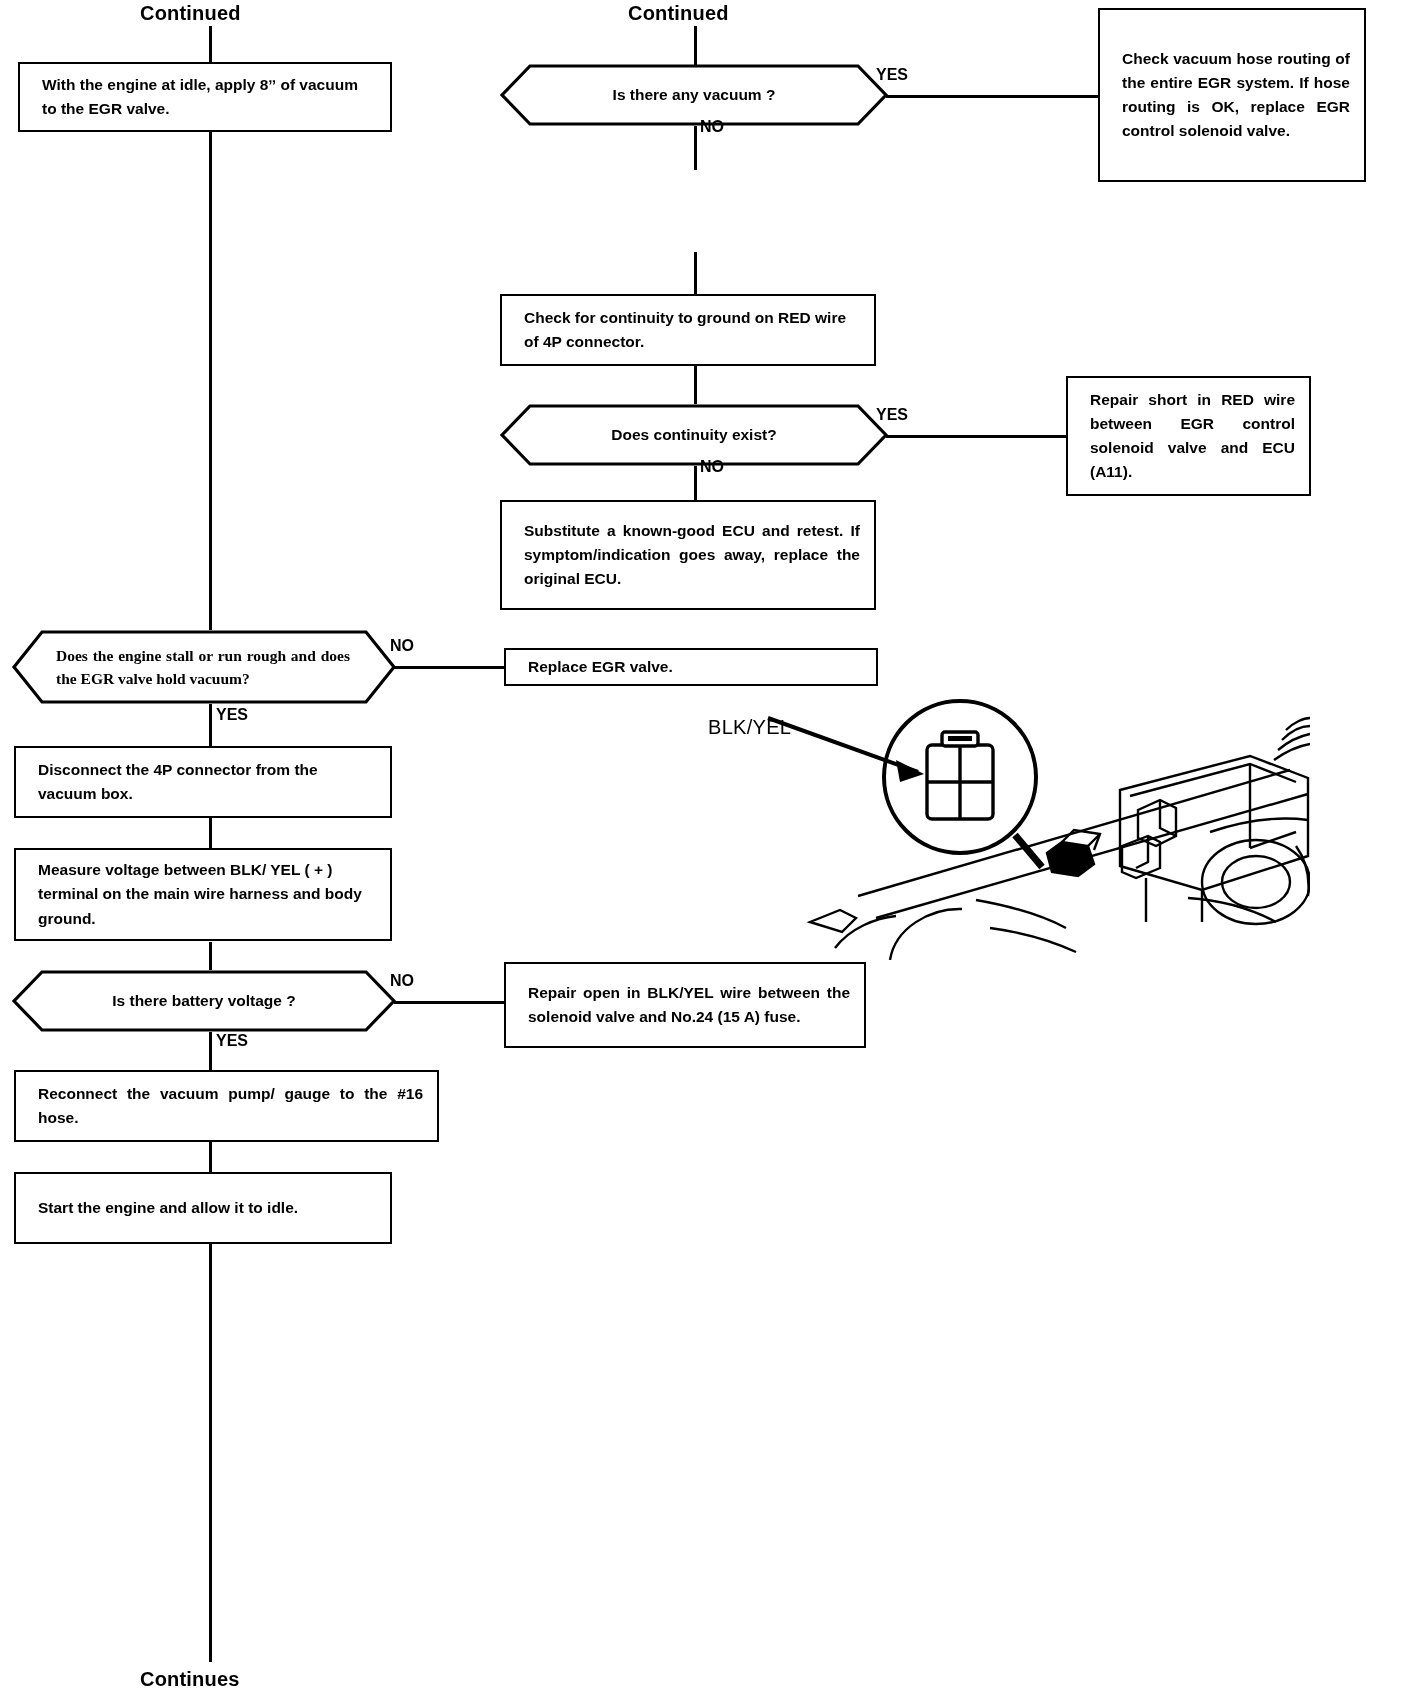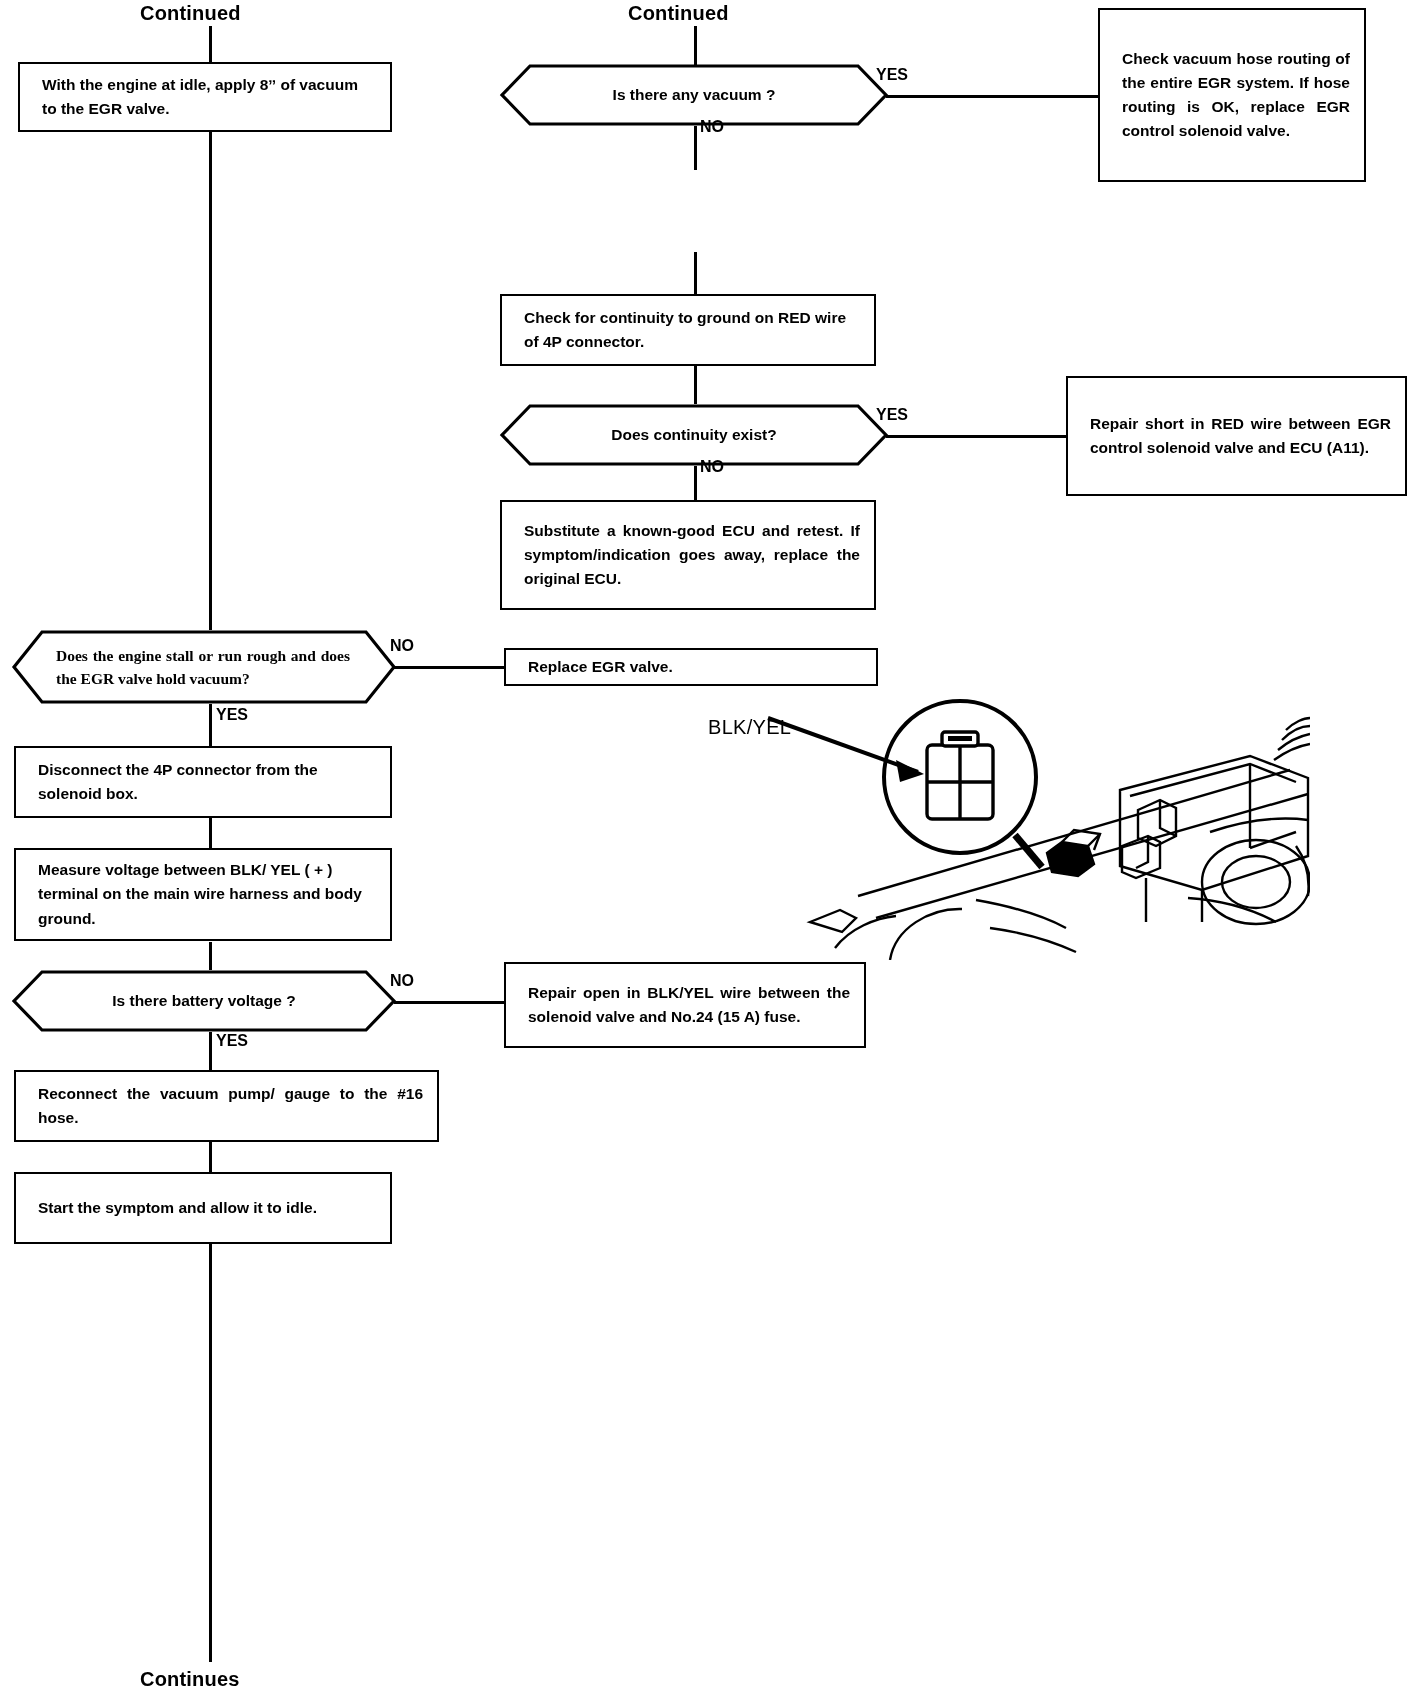--- a/index.html
+++ b/index.html
@@ -124,21 +124,21 @@
     <div class="hextxt just">Does the engine stall or run rough and does the EGR valve hold vacuum?</div>
   </div>
 
   <div class="abs blabel" style="left:390px; top:637px;">NO</div>
   <div class="abs hline" style="left:394px; top:666px; width:112px;"></div>
 
   <div class="abs vline" style="left:209px; top:704px; height:42px;"></div>
   <div class="abs blabel" style="left:216px; top:706px;">YES</div>
 
   <div class="abs pbox" style="left:14px; top:746px; width:378px; height:72px;">
-    <div class="txt">Disconnect the 4P connector from the solenoid box.</div>
+    <div class="txt">Disconnect the 4P connector from the vacuum box.</div>
   </div>
 
   <div class="abs vline" style="left:209px; top:818px; height:30px;"></div>
 
   <div class="abs pbox" style="left:14px; top:848px; width:378px; height:93px;">
     <div class="txt">Measure voltage between BLK/ YEL ( + ) terminal on the main wire harness and body ground.</div>
   </div>
 
   <div class="abs vline" style="left:209px; top:942px; height:28px;"></div>
 
@@ -155,21 +155,21 @@
   <div class="abs vline" style="left:209px; top:1032px; height:38px;"></div>
   <div class="abs blabel" style="left:216px; top:1032px;">YES</div>
 
   <div class="abs pbox just" style="left:14px; top:1070px; width:425px; height:72px;">
     <div class="txt">Reconnect the vacuum pump/ gauge to the #16 hose.</div>
   </div>
 
   <div class="abs vline" style="left:209px; top:1142px; height:30px;"></div>
 
   <div class="abs pbox" style="left:14px; top:1172px; width:378px; height:72px;">
-    <div class="txt">Start the symptom and allow it to idle.</div>
+    <div class="txt">Start the engine and allow it to idle.</div>
   </div>
 
   <div class="abs vline" style="left:209px; top:1244px; height:418px;"></div>
 
   <div class="abs vline" style="left:694px; top:26px; height:42px;"></div>
 
   <div class="hex" style="left:500px; top:64px; width:388px; height:62px;">
     <svg width="388" height="62" viewBox="0 0 388 62" aria-hidden="true">
       <polygon points="30,2 358,2 386,31 358,60 30,60 2,31" fill="#fff" stroke="#000" stroke-width="3.2"></polygon>
     </svg>
@@ -213,21 +213,21 @@
   </div>
 
   <div class="abs pbox just" style="left:504px; top:962px; width:362px; height:86px;">
     <div class="txt">Repair open in BLK/YEL wire between the solenoid valve and No.24 (15 A) fuse.</div>
   </div>
 
   <div class="abs pbox just" style="left:1098px; top:8px; width:268px; height:174px;">
     <div class="txt">Check vacuum hose routing of the entire EGR system. If hose routing is OK, replace EGR control solenoid valve.</div>
   </div>
 
-  <div class="abs pbox just" style="left:1066px; top:376px; width:341px; height:120px;">
+  <div class="abs pbox just" style="left:1066px; top:376px; width:245px; height:120px;">
     <div class="txt">Repair short in RED wire between EGR control solenoid valve and ECU (A11).</div>
   </div>
 
   <div class="illus" style="left:690px; top:660px; width:620px; height:300px;">
     <svg width="620" height="300" viewBox="0 0 620 300" aria-hidden="true">
 
       <circle cx="270" cy="117" r="76" fill="#fff" stroke="#000" stroke-width="4"></circle>
 
       <g stroke="#000" stroke-width="3.4" fill="#fff">
         <rect x="237" y="85" width="66" height="74" rx="5"></rect>

